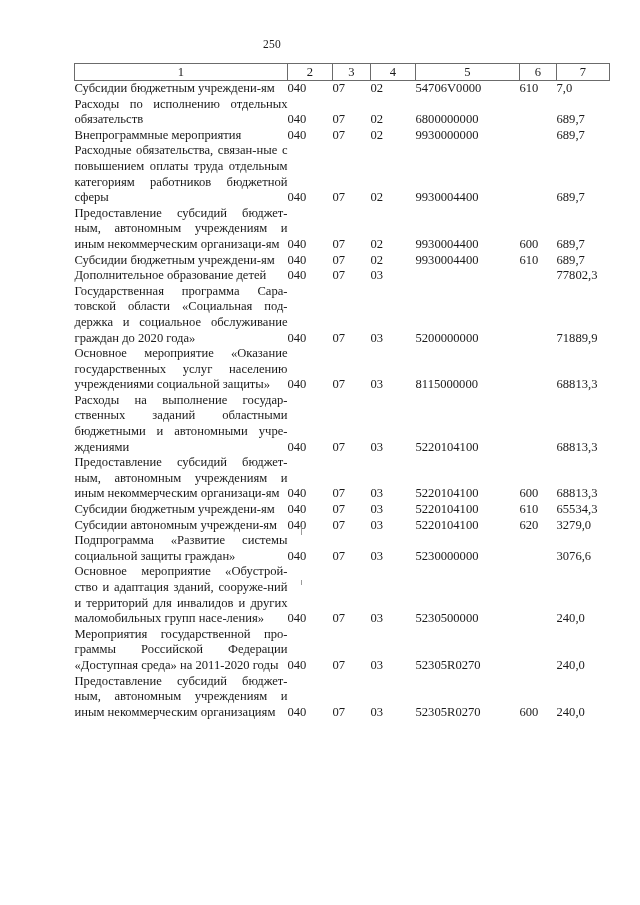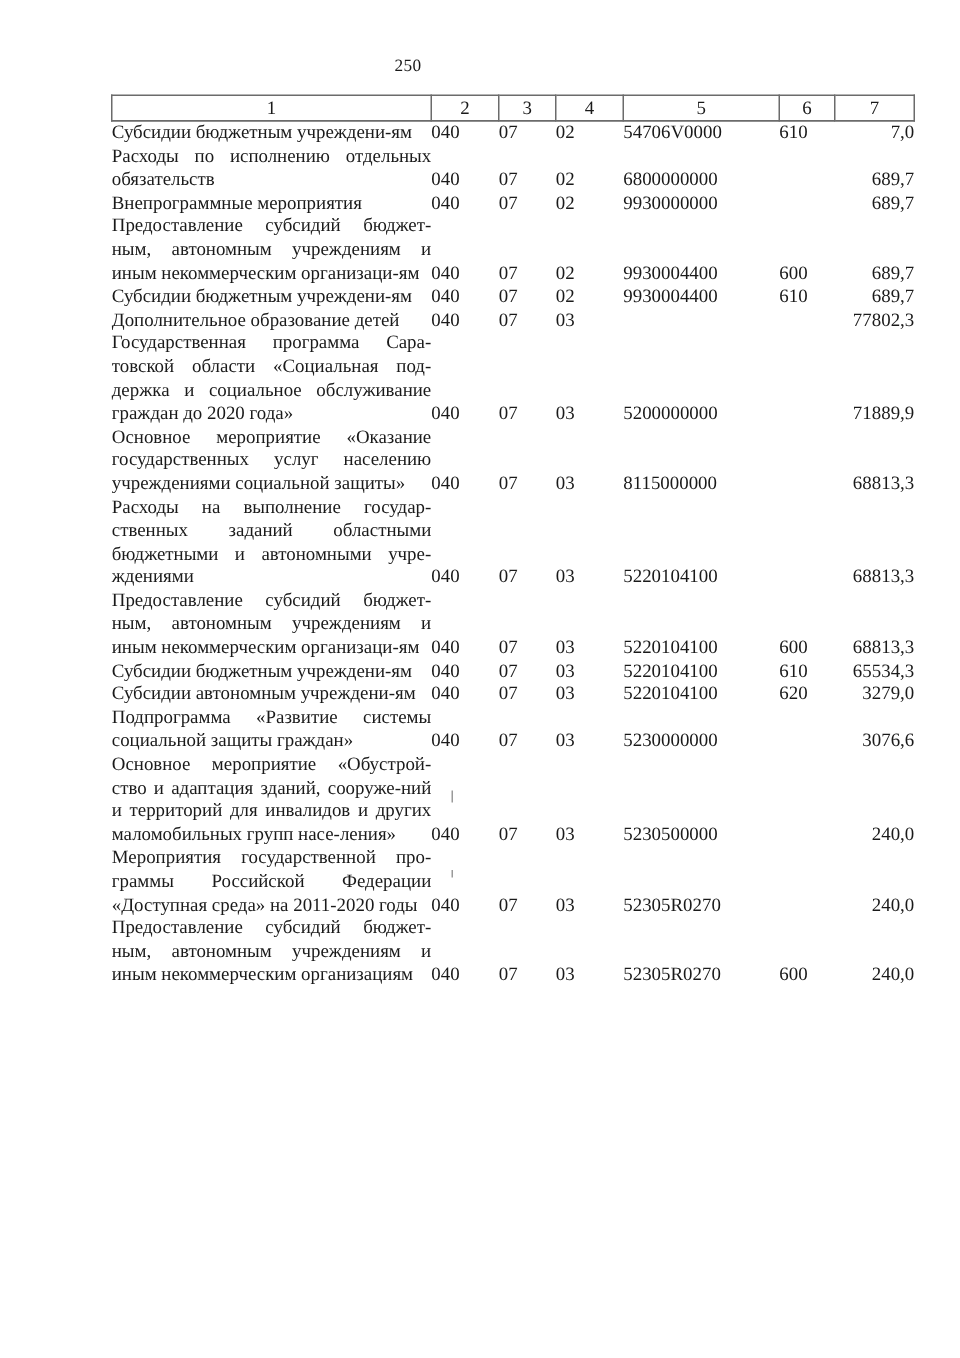--- a/index.html
+++ b/index.html
@@ -35,21 +35,21 @@
   td.name {
     text-align: justify; text-align-last: left;
     padding-left: 4px; padding-right: 2px;
     hyphens: manual;
   }
   td.c2 { padding-left: 12px; }
   td.c3 { padding-left: 13px; }
   td.c4 { padding-left: 14px; }
   td.c5 { padding-left: 6px; }
   td.c6 { padding-left: 5px; }
-  td.c7 { text-align: right; padding-right: 2px; }
+  td.c7 { text-align: left; padding-right: 2px; }
   .speck { position: absolute; width: 1px; background: #9a9a9a; }
 </style>
 </head>
 <body>
 
 <div class="page-number">250</div>
 
 <table class="budget">
   <colgroup>
     <col class="c1">
@@ -93,20 +93,29 @@
       <tr>
         <td class="name">Внепрограммные мероприятия</td>
         <td class="c2">040</td>
         <td class="c3">07</td>
         <td class="c4">02</td>
         <td class="c5">9930000000</td>
         <td class="c6"></td>
         <td class="c7">689,7</td>
       </tr>
       <tr>
+        <td class="name">Расходные обязательства, связан-ные с повышением оплаты труда отдельным категориям работников бюджетной сферы</td>
+        <td class="c2">040</td>
+        <td class="c3">07</td>
+        <td class="c4">02</td>
+        <td class="c5">9930004400</td>
+        <td class="c6"></td>
+        <td class="c7">689,7</td>
+      </tr>
+      <tr>
         <td class="name">Предоставление субсидий бюджет-ным, автономным учреждениям и иным некоммерческим организаци-ям</td>
         <td class="c2">040</td>
         <td class="c3">07</td>
         <td class="c4">02</td>
         <td class="c5">9930004400</td>
         <td class="c6">600</td>
         <td class="c7">689,7</td>
       </tr>
       <tr>
         <td class="name">Субсидии бюджетным учреждени-ям</td>

